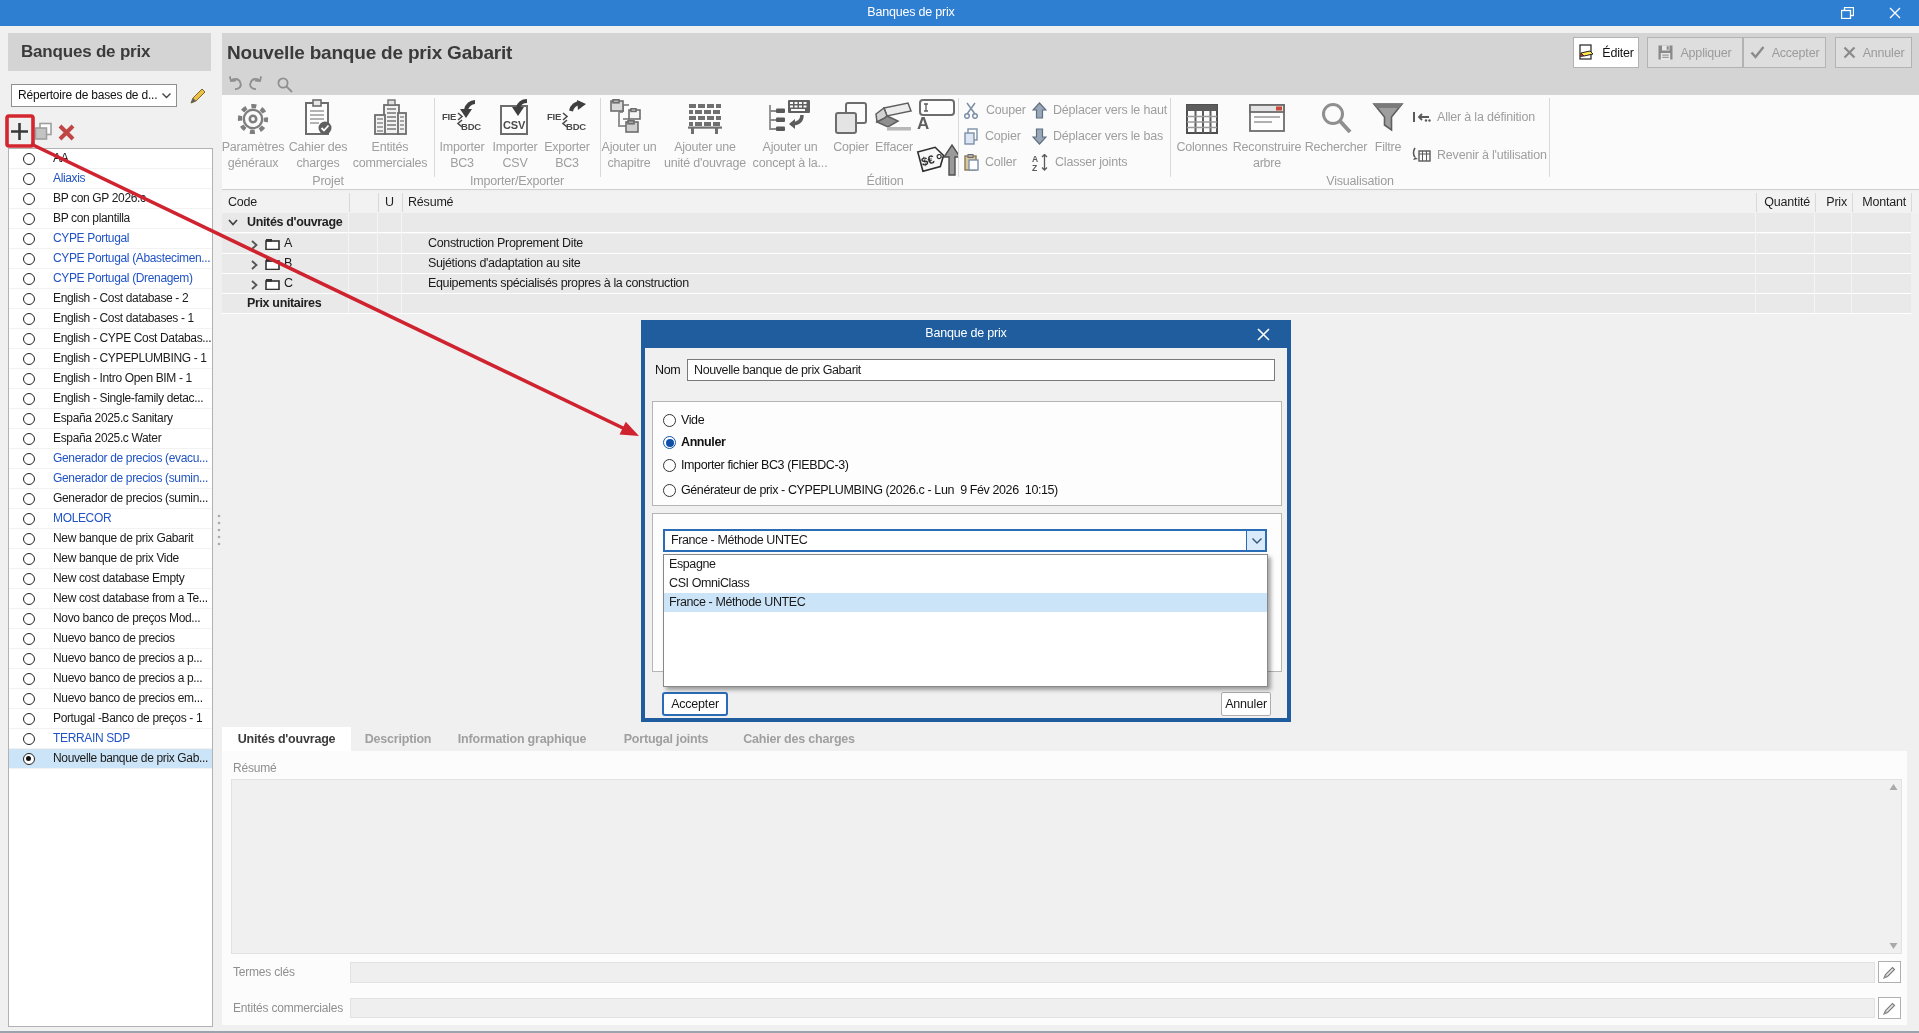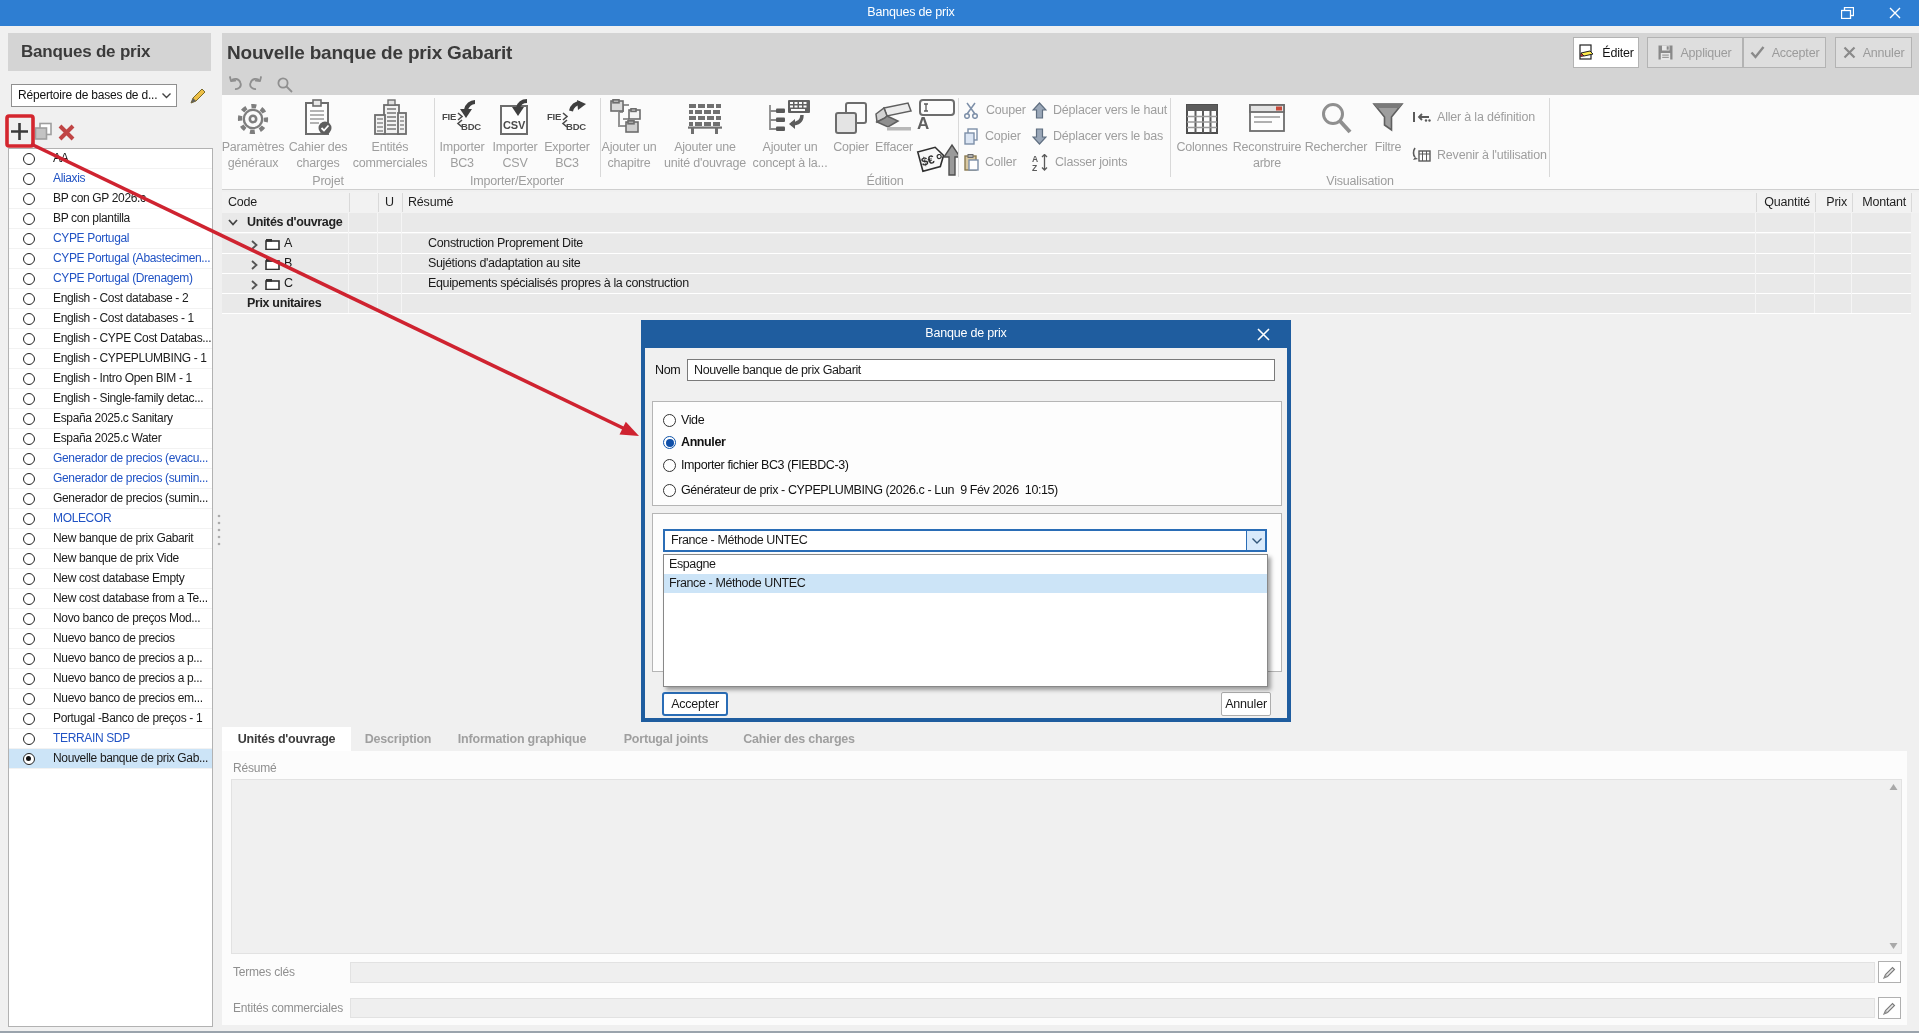--- a/index.html
+++ b/index.html
@@ -544,20 +544,21 @@
  <div class="gbox" style="left:7px;top:189px;width:630px;height:159px"></div>
  <div class="abs" style="left:18px;top:205px;width:604px;height:23px;background:#fff;border:2px solid #2a6db6;font-size:12.5px;letter-spacing:-0.4px;line-height:19px;padding-left:6px">France - Méthode UNTEC
    <div class="abs" style="right:0;top:0;width:19px;height:19px;background:#d9eafb;border-left:1px solid #2a6db6">
     <svg class="abs" style="left:5px;top:7px" width="10" height="6">
           <path d="M0.5 0.5 L5 5 L9.5 0.5" fill="none" stroke="#33577a" stroke-width="1.4"></path>
         </svg>
    </div>
  </div>
  <div class="abs" style="left:18px;top:230px;width:605px;height:133px;background:#fff;border:1px solid #888;box-shadow:3px 3px 4px rgba(0,0,0,0.35);font-size:12.5px;letter-spacing:-0.4px;z-index:5">
   <div style="height:19px;line-height:19px;padding-left:5px">Espagne</div>
+  <div style="height:19px;line-height:19px;padding-left:5px">CSI OmniClass</div>
   <div style="height:19px;line-height:19px;padding-left:5px;background:#cce4f7">France - Méthode UNTEC</div>
  </div>
  <div class="abs" style="left:17px;top:368px;width:66px;height:24px;background:#fff;border:2px solid #2a6db6;border-radius:3px;font-size:12.5px;display:flex;align-items:center;justify-content:center">Accepter</div>
  <div class="abs" style="left:576px;top:368px;width:50px;height:24px;background:#fff;border:1px solid #adadad;border-radius:2px;font-size:12.5px;display:flex;align-items:center;justify-content:center">Annuler</div>
 </div>
 
 <svg class="abs" id="annot" viewBox="0 0 1919 1033">
  <rect x="7" y="116" width="26" height="30" rx="2" fill="none" stroke="#d4262e" stroke-width="3.6"></rect>
  <line x1="31" y1="144" x2="625" y2="429" stroke="#cf2330" stroke-width="3.6"></line>
  <polygon points="639,436 619.5,434.5 625.8,421.8" fill="#cf2330"></polygon>

